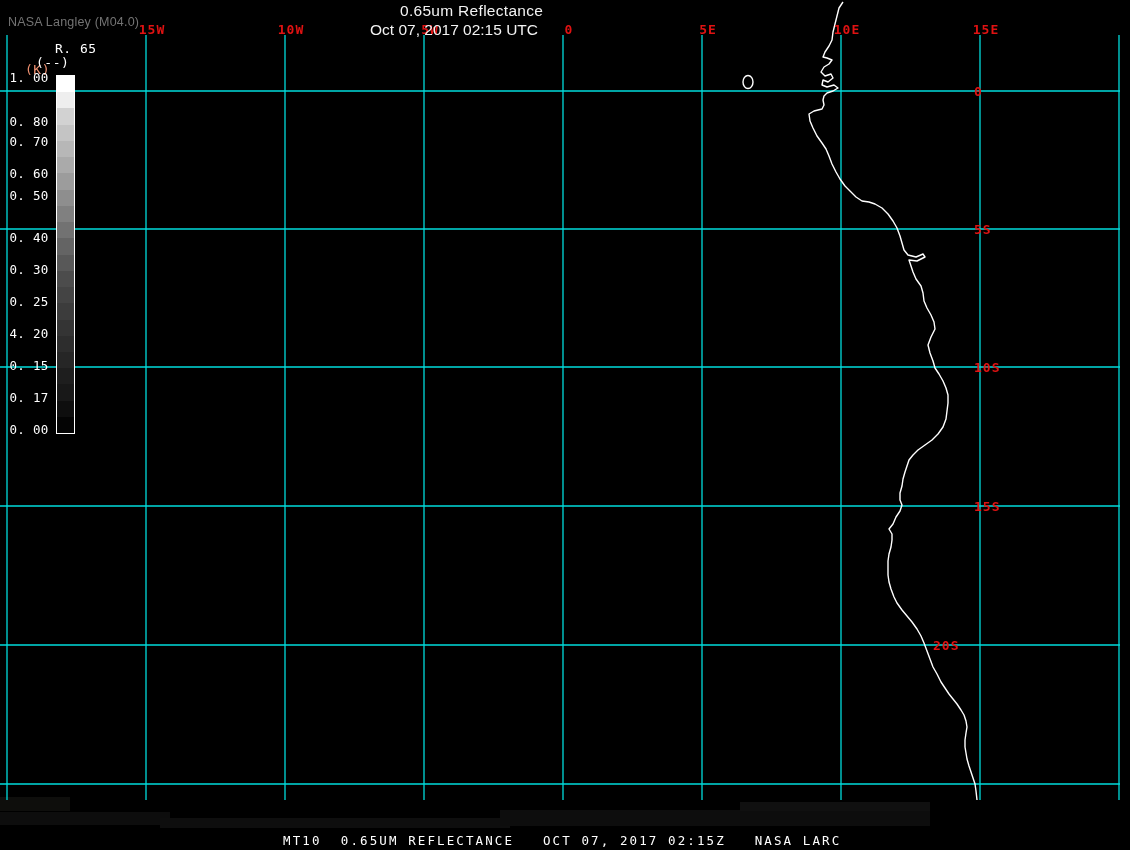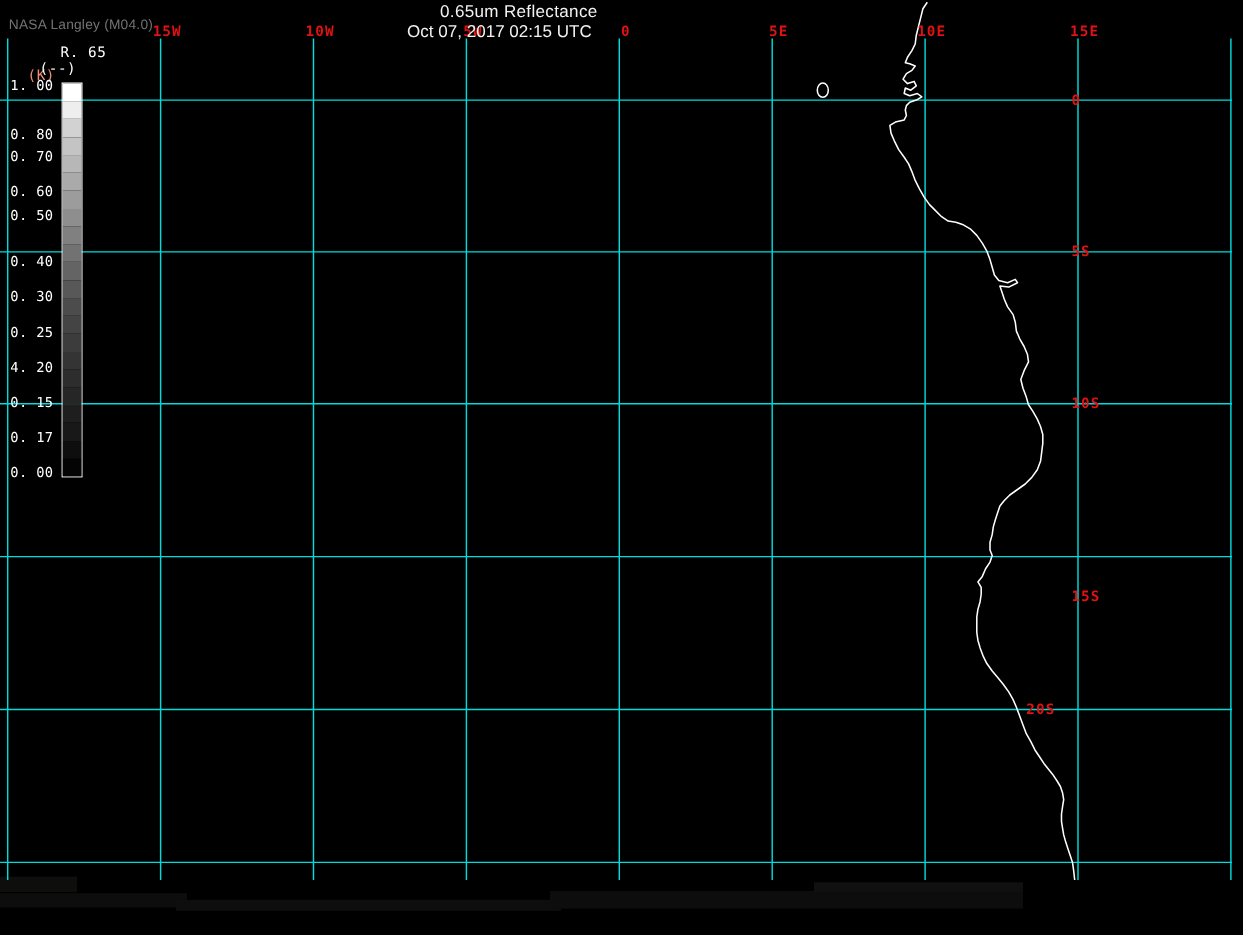--- a/index.html
+++ b/index.html
@@ -128,17 +128,18 @@
       <div class="abs lon-label" style="left: 152px;">15W</div>
       <div class="abs lon-label" style="left: 291px;">10W</div>
       <div class="abs lon-label" style="left: 430px;">5W</div>
       <div class="abs lon-label" style="left: 569px;">0</div>
       <div class="abs lon-label" style="left: 708px;">5E</div>
       <div class="abs lon-label" style="left: 847px;">10E</div>
       <div class="abs lon-label" style="left: 986px;">15E</div>
       <div class="abs lat-label" style="left: 974px; top: 84px;">0</div>
       <div class="abs lat-label" style="left: 974px; top: 222px;">5S</div>
       <div class="abs lat-label" style="left: 974px; top: 360px;">10S</div>
-      <div class="abs lat-label" style="left: 974px; top: 499px; margin-top: 36px;">15S</div>
+      <div class="abs lat-label" style="left: 974px; top: 499px;">15S</div>
       <div class="abs lat-label" style="left: 933px; top: 638px;">20S</div>
     </div>
 
+  <div class="abs" id="footer-text">MT10  0.65UM REFLECTANCE   OCT 07, 2017 02:15Z   NASA LARC</div>
 </div>
 
 </body></html>

